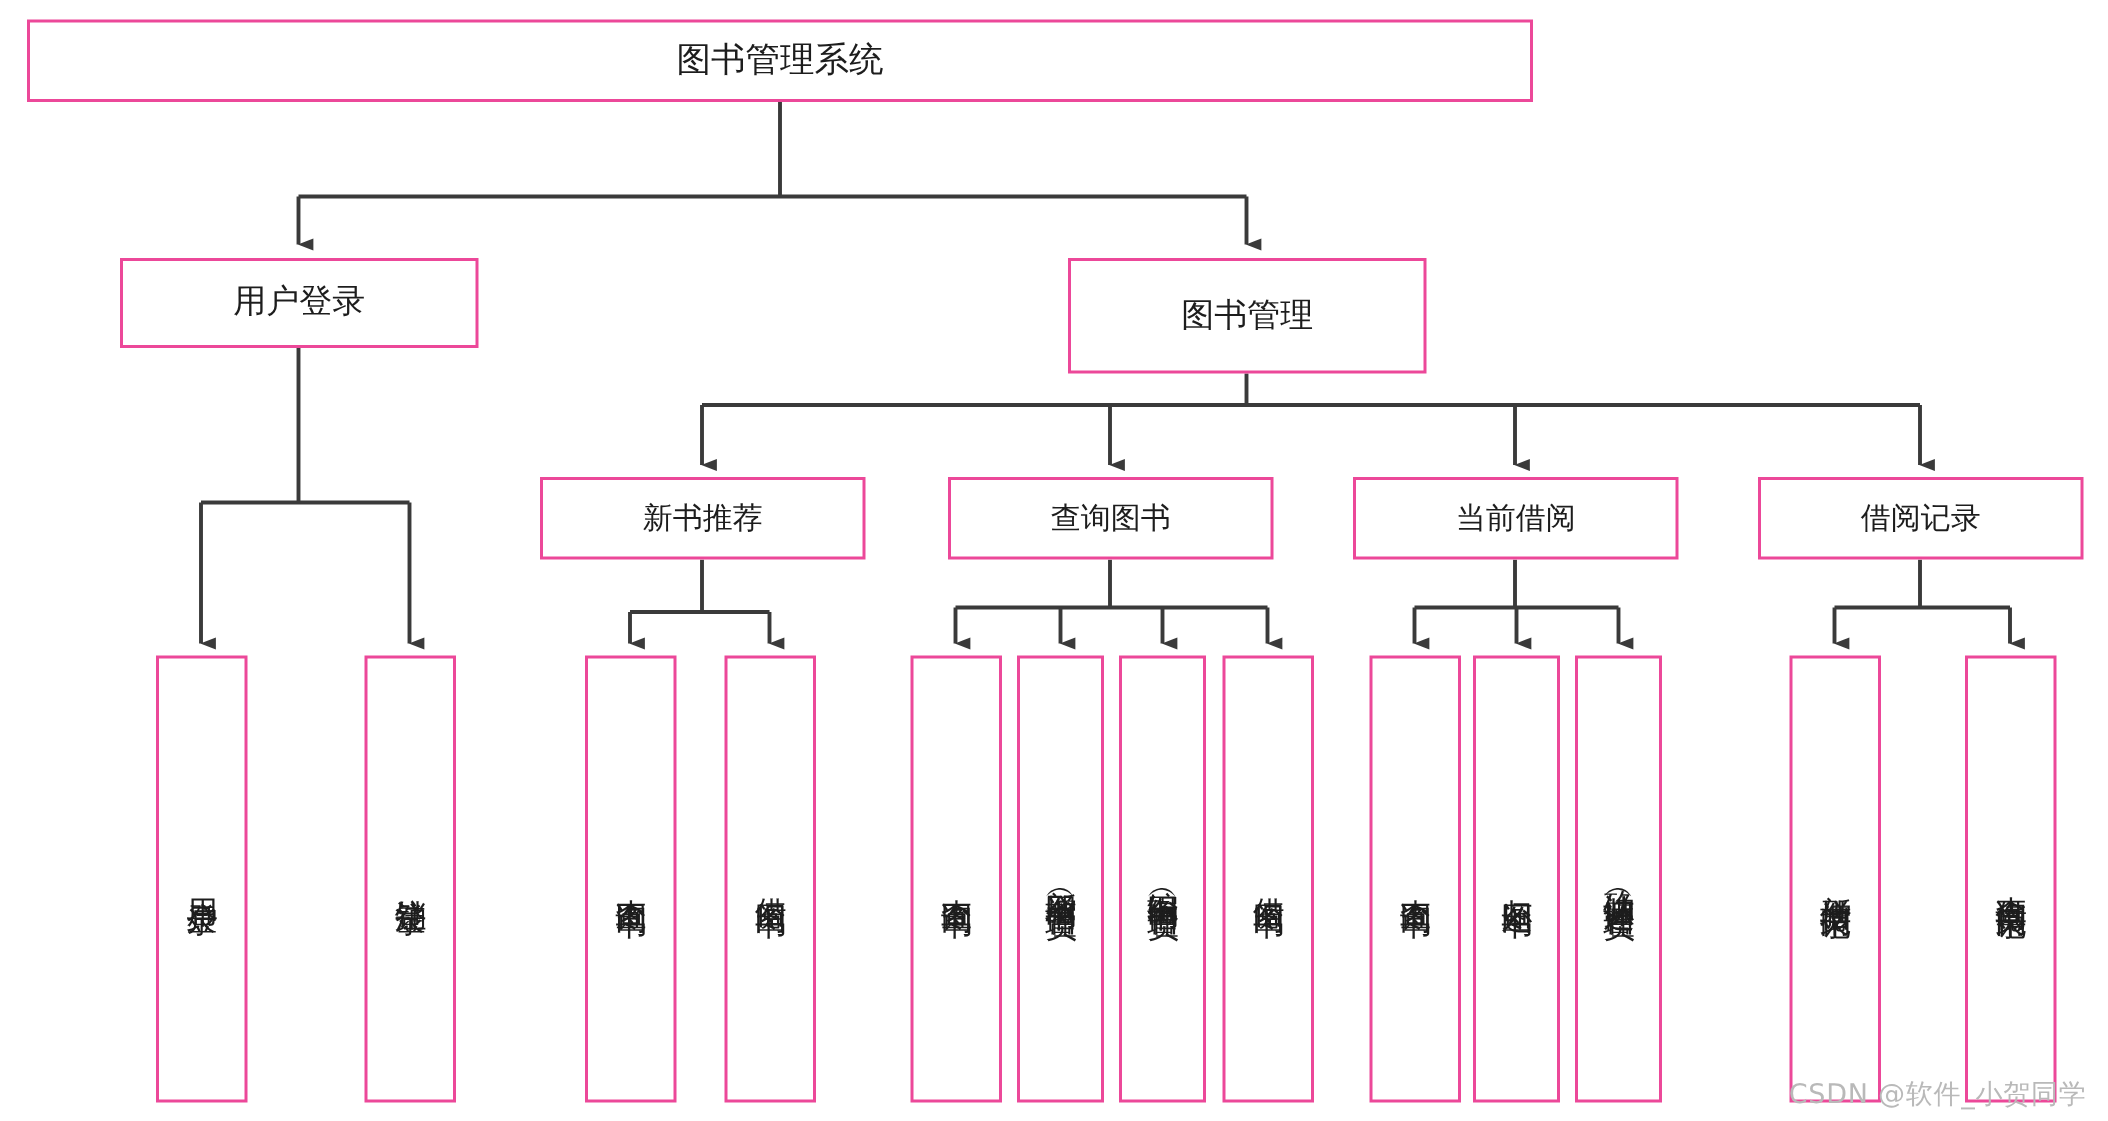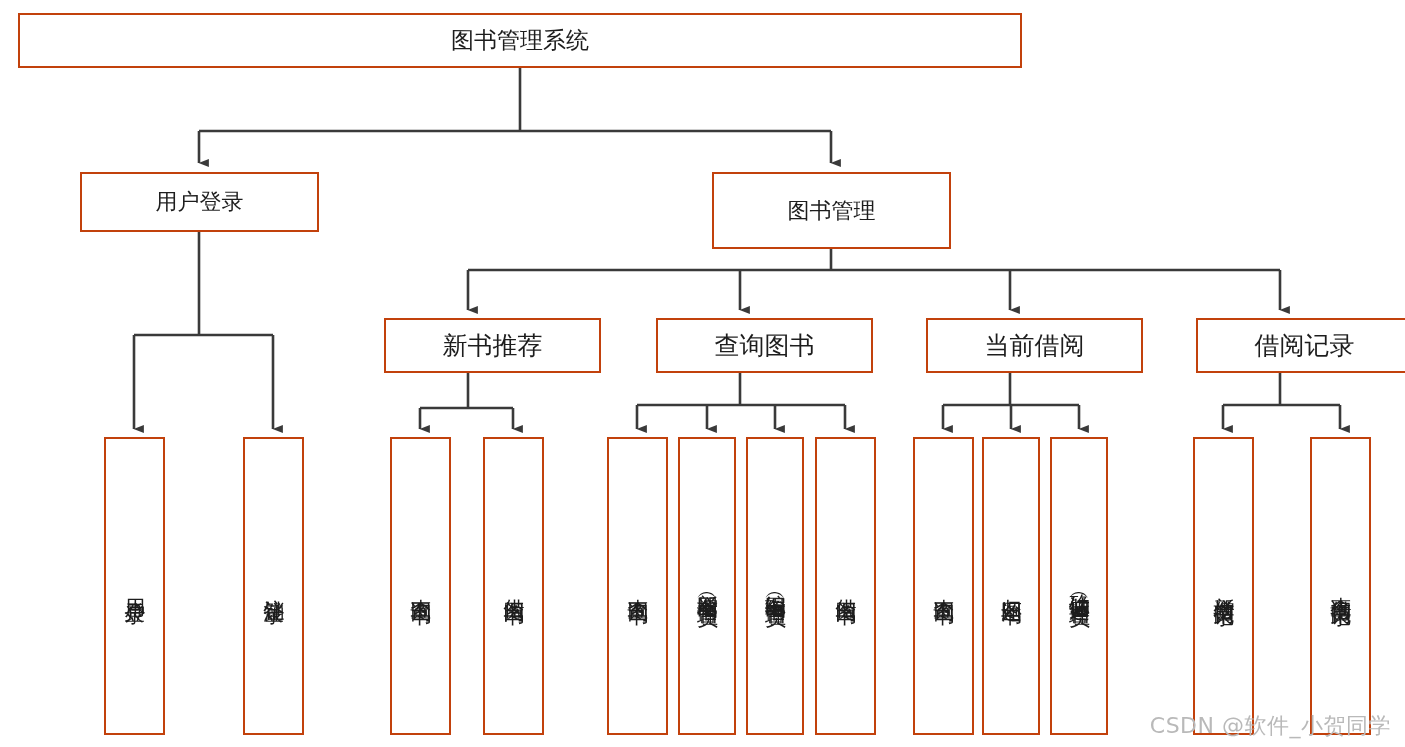--- a/index.html
+++ b/index.html
@@ -23,37 +23,36 @@
     left: 0;
     top: 0;
     width: 1405px;
     height: 747px;
     pointer-events: none;
   }
   .node {
     position: absolute;
     box-sizing: border-box;
     background: #ffffff;
-    border: 2px solid #c2410c;
+    border: 2px solid #ec4899;
     display: flex;
     align-items: center;
     justify-content: center;
     color: #1d1d1d;
     line-height: 1.18;
     z-index: 2;
   }
   .node.root {
     font-size: 23px;
   }
   .node.lvl2 {
     font-size: 22px;
   }
   .node.lvl3 {
-    font-size: 25px;
-    margin-left: 24px;
+    font-size: 20px;
   }
   .node.leaf {
     font-size: 21px;
     writing-mode: vertical-rl;
     text-orientation: upright;
     letter-spacing: 2px;
     padding: 4px 0;
   }
   .node .label {
     display: block;
@@ -61,21 +60,21 @@
     white-space: pre-wrap;
   }
   .node.leaf .label {
     writing-mode: vertical-rl;
     text-orientation: upright;
   }
   #watermark {
     position: absolute;
     right: 14px;
     bottom: 6px;
-    font-size: 22px;
+    font-size: 18px;
     color: #b9b9b9;
     letter-spacing: 0.5px;
     z-index: 5;
     white-space: nowrap;
   }
 </style>
 </head>
 <body>
 
 <div id="canvas">

